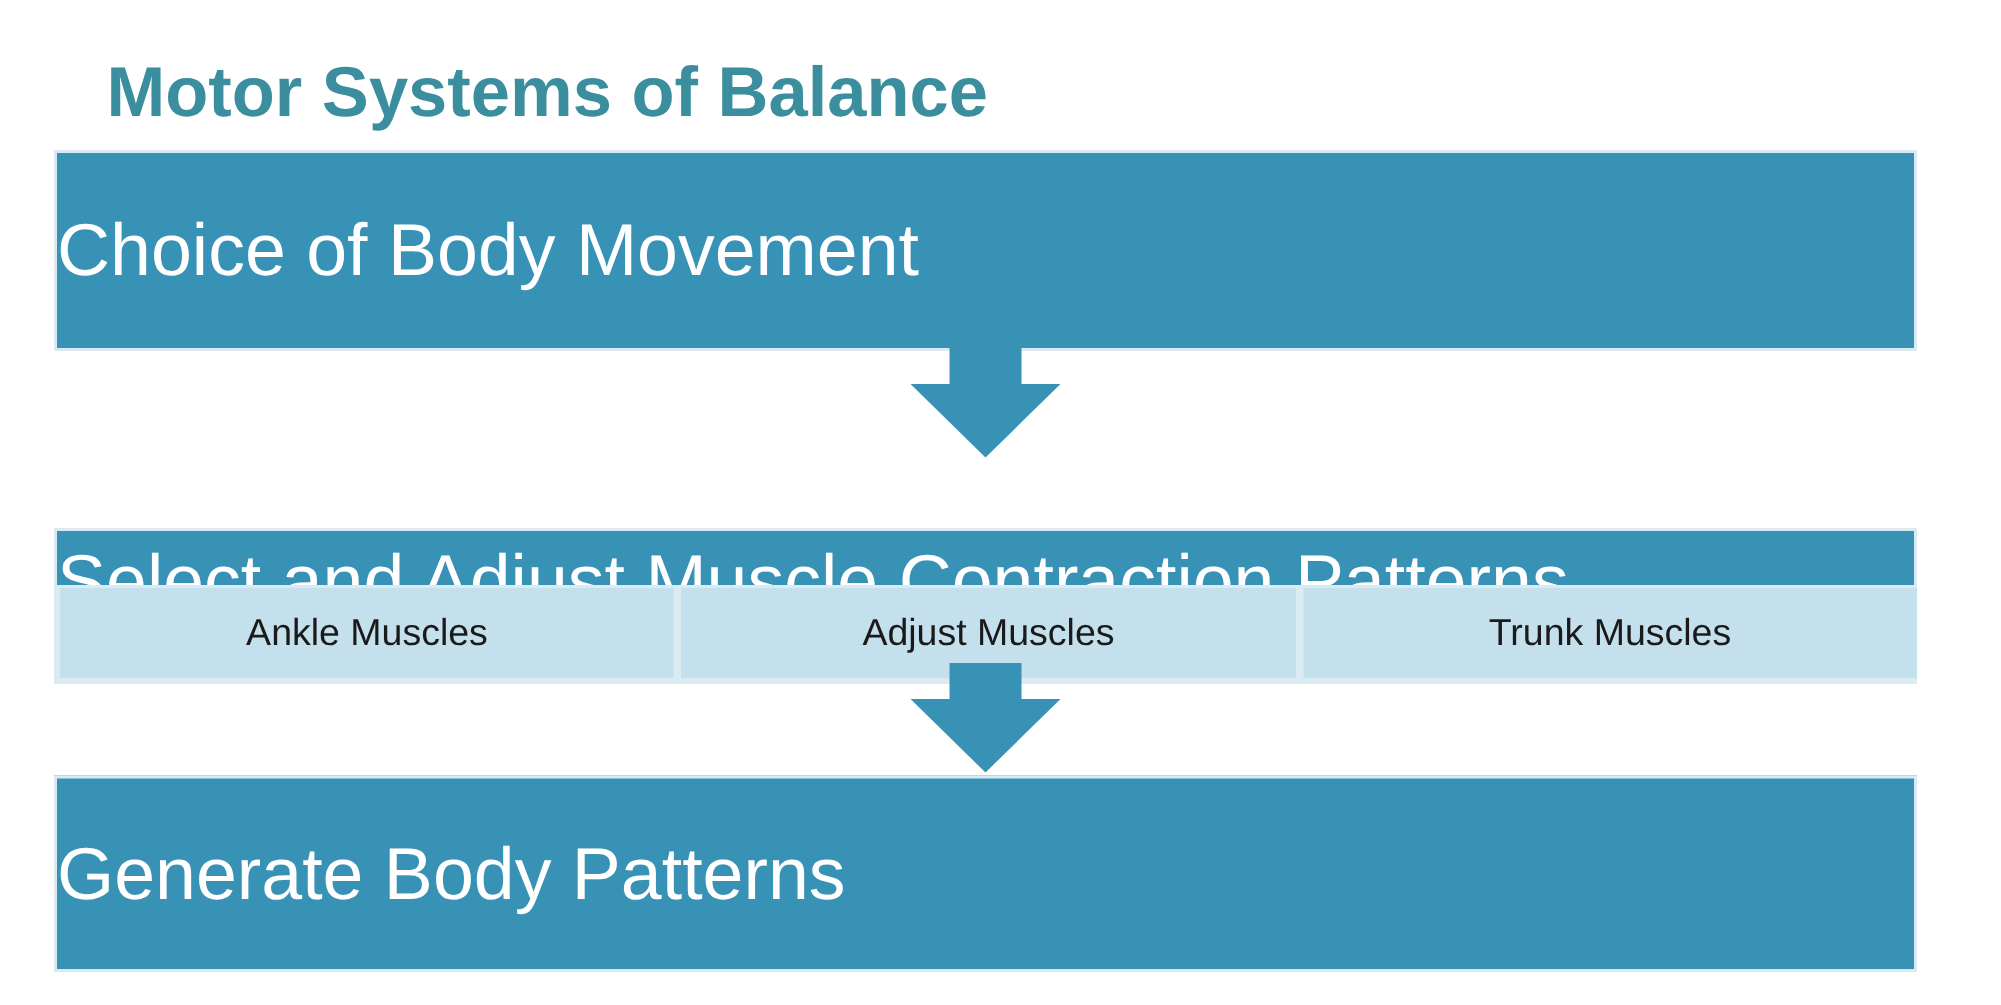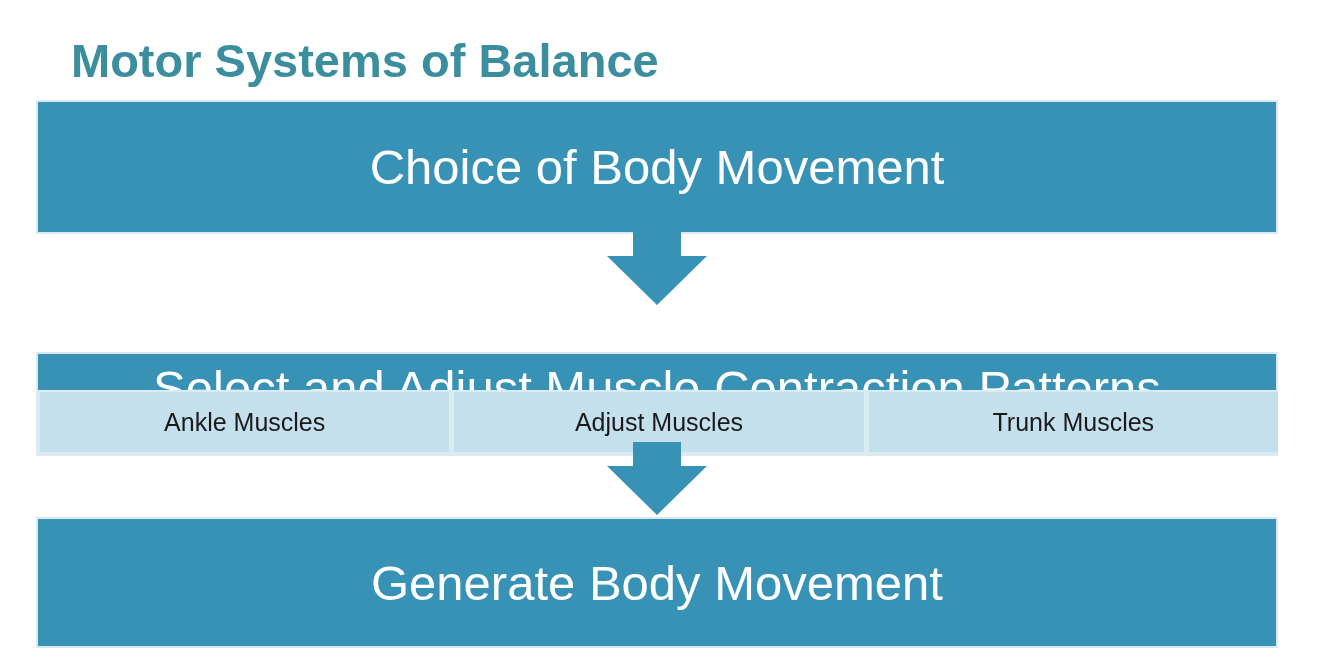--- a/index.html
+++ b/index.html
@@ -27,21 +27,20 @@
 
   .step {
     position: absolute;
     left: 36px;
     width: 1242px;
     background: var(--teal, #3792B5);
     border: 2px solid var(--box-edge, #D9EAF3);
     box-sizing: border-box;
     display: flex;
     align-items: center;
-    justify-content: center;
     color: var(--step-text, #FFFFFF);
     font-size: 49px;
     white-space: nowrap;
   }
 
   .step-1 { top: 100px; height: 134px; }
   .step-2-header { top: 308px; height: 70px; border-bottom: none; margin-top: 44px; }
   .step-3 { top: 517px; height: 131px; }
 
   .muscle-row {
@@ -106,16 +105,16 @@
     <div class="muscle-cell">Trunk Muscles</div>
   </div>
 
   <div class="flow-arrow arrow-2">
     <svg viewBox="0 0 100 73" preserveAspectRatio="none" aria-hidden="true">
       <polygon points="26,0 74,0 74,24 100,24 50,73 0,24 26,24"></polygon>
     </svg>
   </div>
 
   <div class="step step-3">
-    <span>Generate Body Movement</span>
+    <span>Generate Body Patterns</span>
   </div>
 
 </div>
 
 </body></html>

